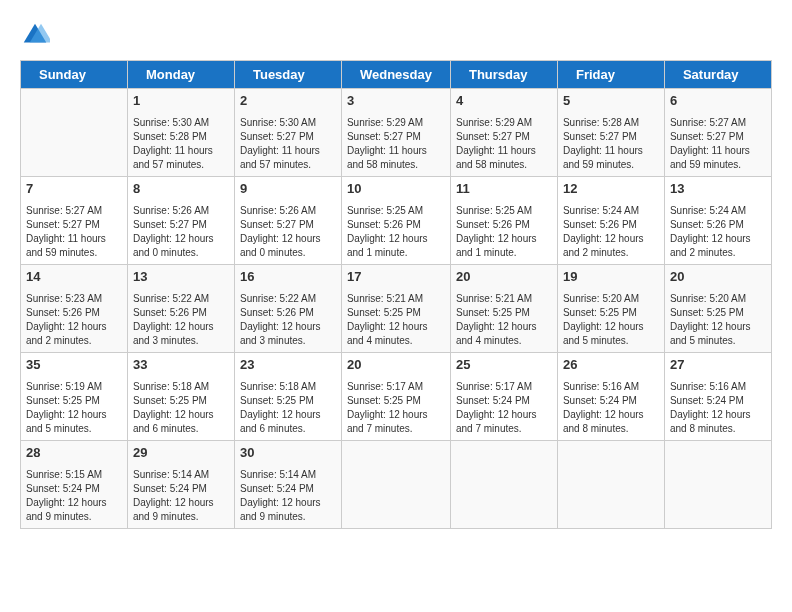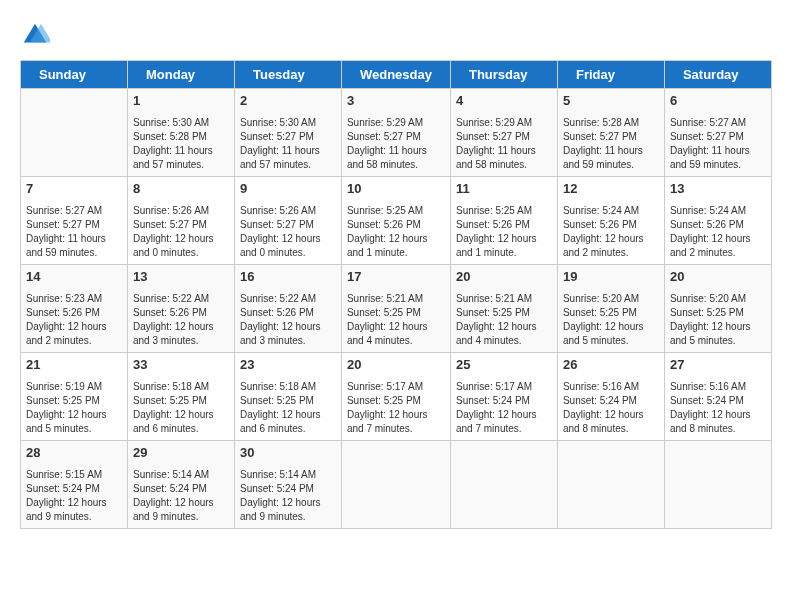--- a/index.html
+++ b/index.html
@@ -206,21 +206,21 @@
           <div class="day-number">19</div>
           <div class="day-info">Sunrise: 5:20 AM<br>Sunset: 5:25 PM<br>Daylight: 12 hours<br>and 5 minutes.</div>
         </td>
         <td>
           <div class="day-number">20</div>
           <div class="day-info">Sunrise: 5:20 AM<br>Sunset: 5:25 PM<br>Daylight: 12 hours<br>and 5 minutes.</div>
         </td>
       </tr>
       <tr>
         <td>
-          <div class="day-number">21</div>
+          <div class="day-number">35</div>
           <div class="day-info">Sunrise: 5:19 AM<br>Sunset: 5:25 PM<br>Daylight: 12 hours<br>and 5 minutes.</div>
         </td>
         <td>
           <div class="day-number">33</div>
           <div class="day-info">Sunrise: 5:18 AM<br>Sunset: 5:25 PM<br>Daylight: 12 hours<br>and 6 minutes.</div>
         </td>
         <td>
           <div class="day-number">23</div>
           <div class="day-info">Sunrise: 5:18 AM<br>Sunset: 5:25 PM<br>Daylight: 12 hours<br>and 6 minutes.</div>
         </td>

